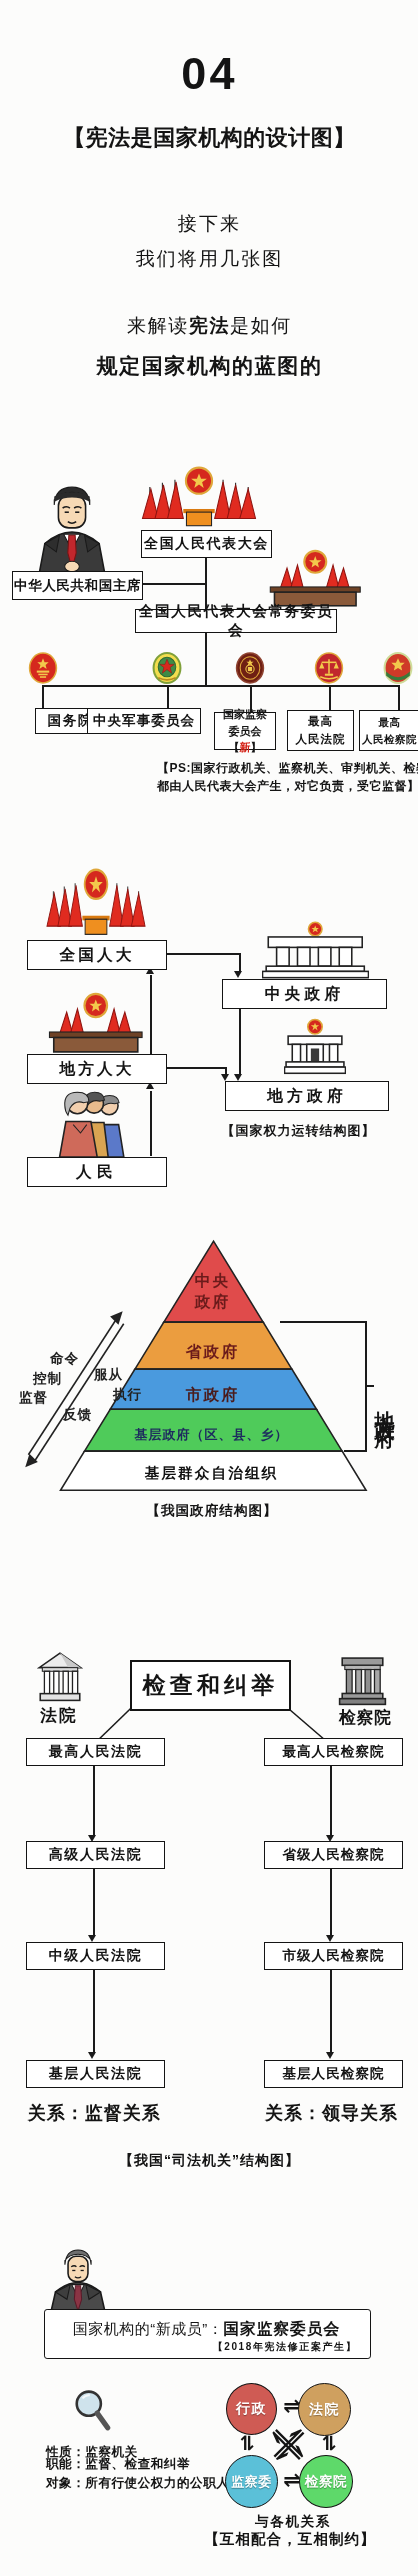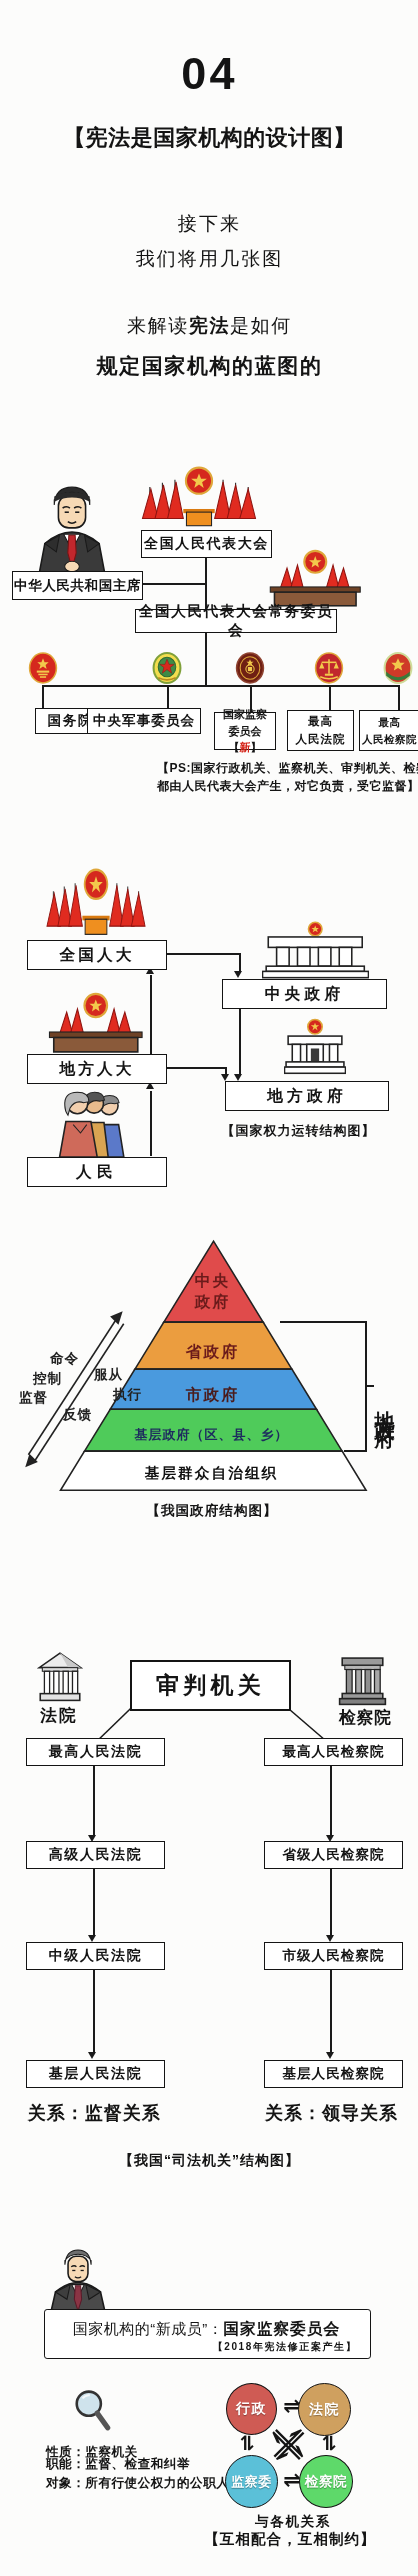--- a/index.html
+++ b/index.html
@@ -311,21 +311,21 @@
     <rect x="12" y="32" width="68" height="7" fill="#dcdcdc" stroke="#222" stroke-width="2"></rect>
     <rect x="16" y="39" width="10" height="43" fill="#fff" stroke="#222" stroke-width="2.5"></rect>
     <rect x="34" y="39" width="10" height="43" fill="#fff" stroke="#222" stroke-width="2.5"></rect>
     <rect x="52" y="39" width="10" height="43" fill="#fff" stroke="#222" stroke-width="2.5"></rect>
     <rect x="70" y="39" width="10" height="43" fill="#fff" stroke="#222" stroke-width="2.5"></rect>
     <rect x="8" y="82" width="76" height="13" fill="#e3e3e3" stroke="#222" stroke-width="3"></rect>
   </svg>
   <div class="t" style="left:22.5px;width:73px;top:1704px;font-size:16.7px;letter-spacing:2.1px;">法院</div>
 
   <div class="box" style="left:130px;top:1660px;width:157px;height:47px;font-size:23px;letter-spacing:4.2px;border-width:2.1px;">
-    <span>审判机关</span>
+    <span>检查和纠举</span>
   </div>
 
   <svg class="icon" style="left:337px;top:1656px;" width="51" height="51" viewBox="0 0 98 98">
     <rect x="10" y="4" width="78" height="14" fill="#9a9a9a" stroke="#222" stroke-width="3"></rect>
     <rect x="15" y="18" width="68" height="8" fill="#b5b5b5" stroke="#222" stroke-width="2"></rect>
     <rect x="18" y="26" width="11" height="46" fill="#8f8f8f" stroke="#222" stroke-width="2.5"></rect>
     <rect x="36" y="26" width="11" height="46" fill="#a8a8a8" stroke="#222" stroke-width="2.5"></rect>
     <rect x="54" y="26" width="11" height="46" fill="#8f8f8f" stroke="#222" stroke-width="2.5"></rect>
     <rect x="72" y="26" width="11" height="46" fill="#a8a8a8" stroke="#222" stroke-width="2.5"></rect>
     <rect x="10" y="72" width="78" height="10" fill="#9a9a9a" stroke="#222" stroke-width="3"></rect>

